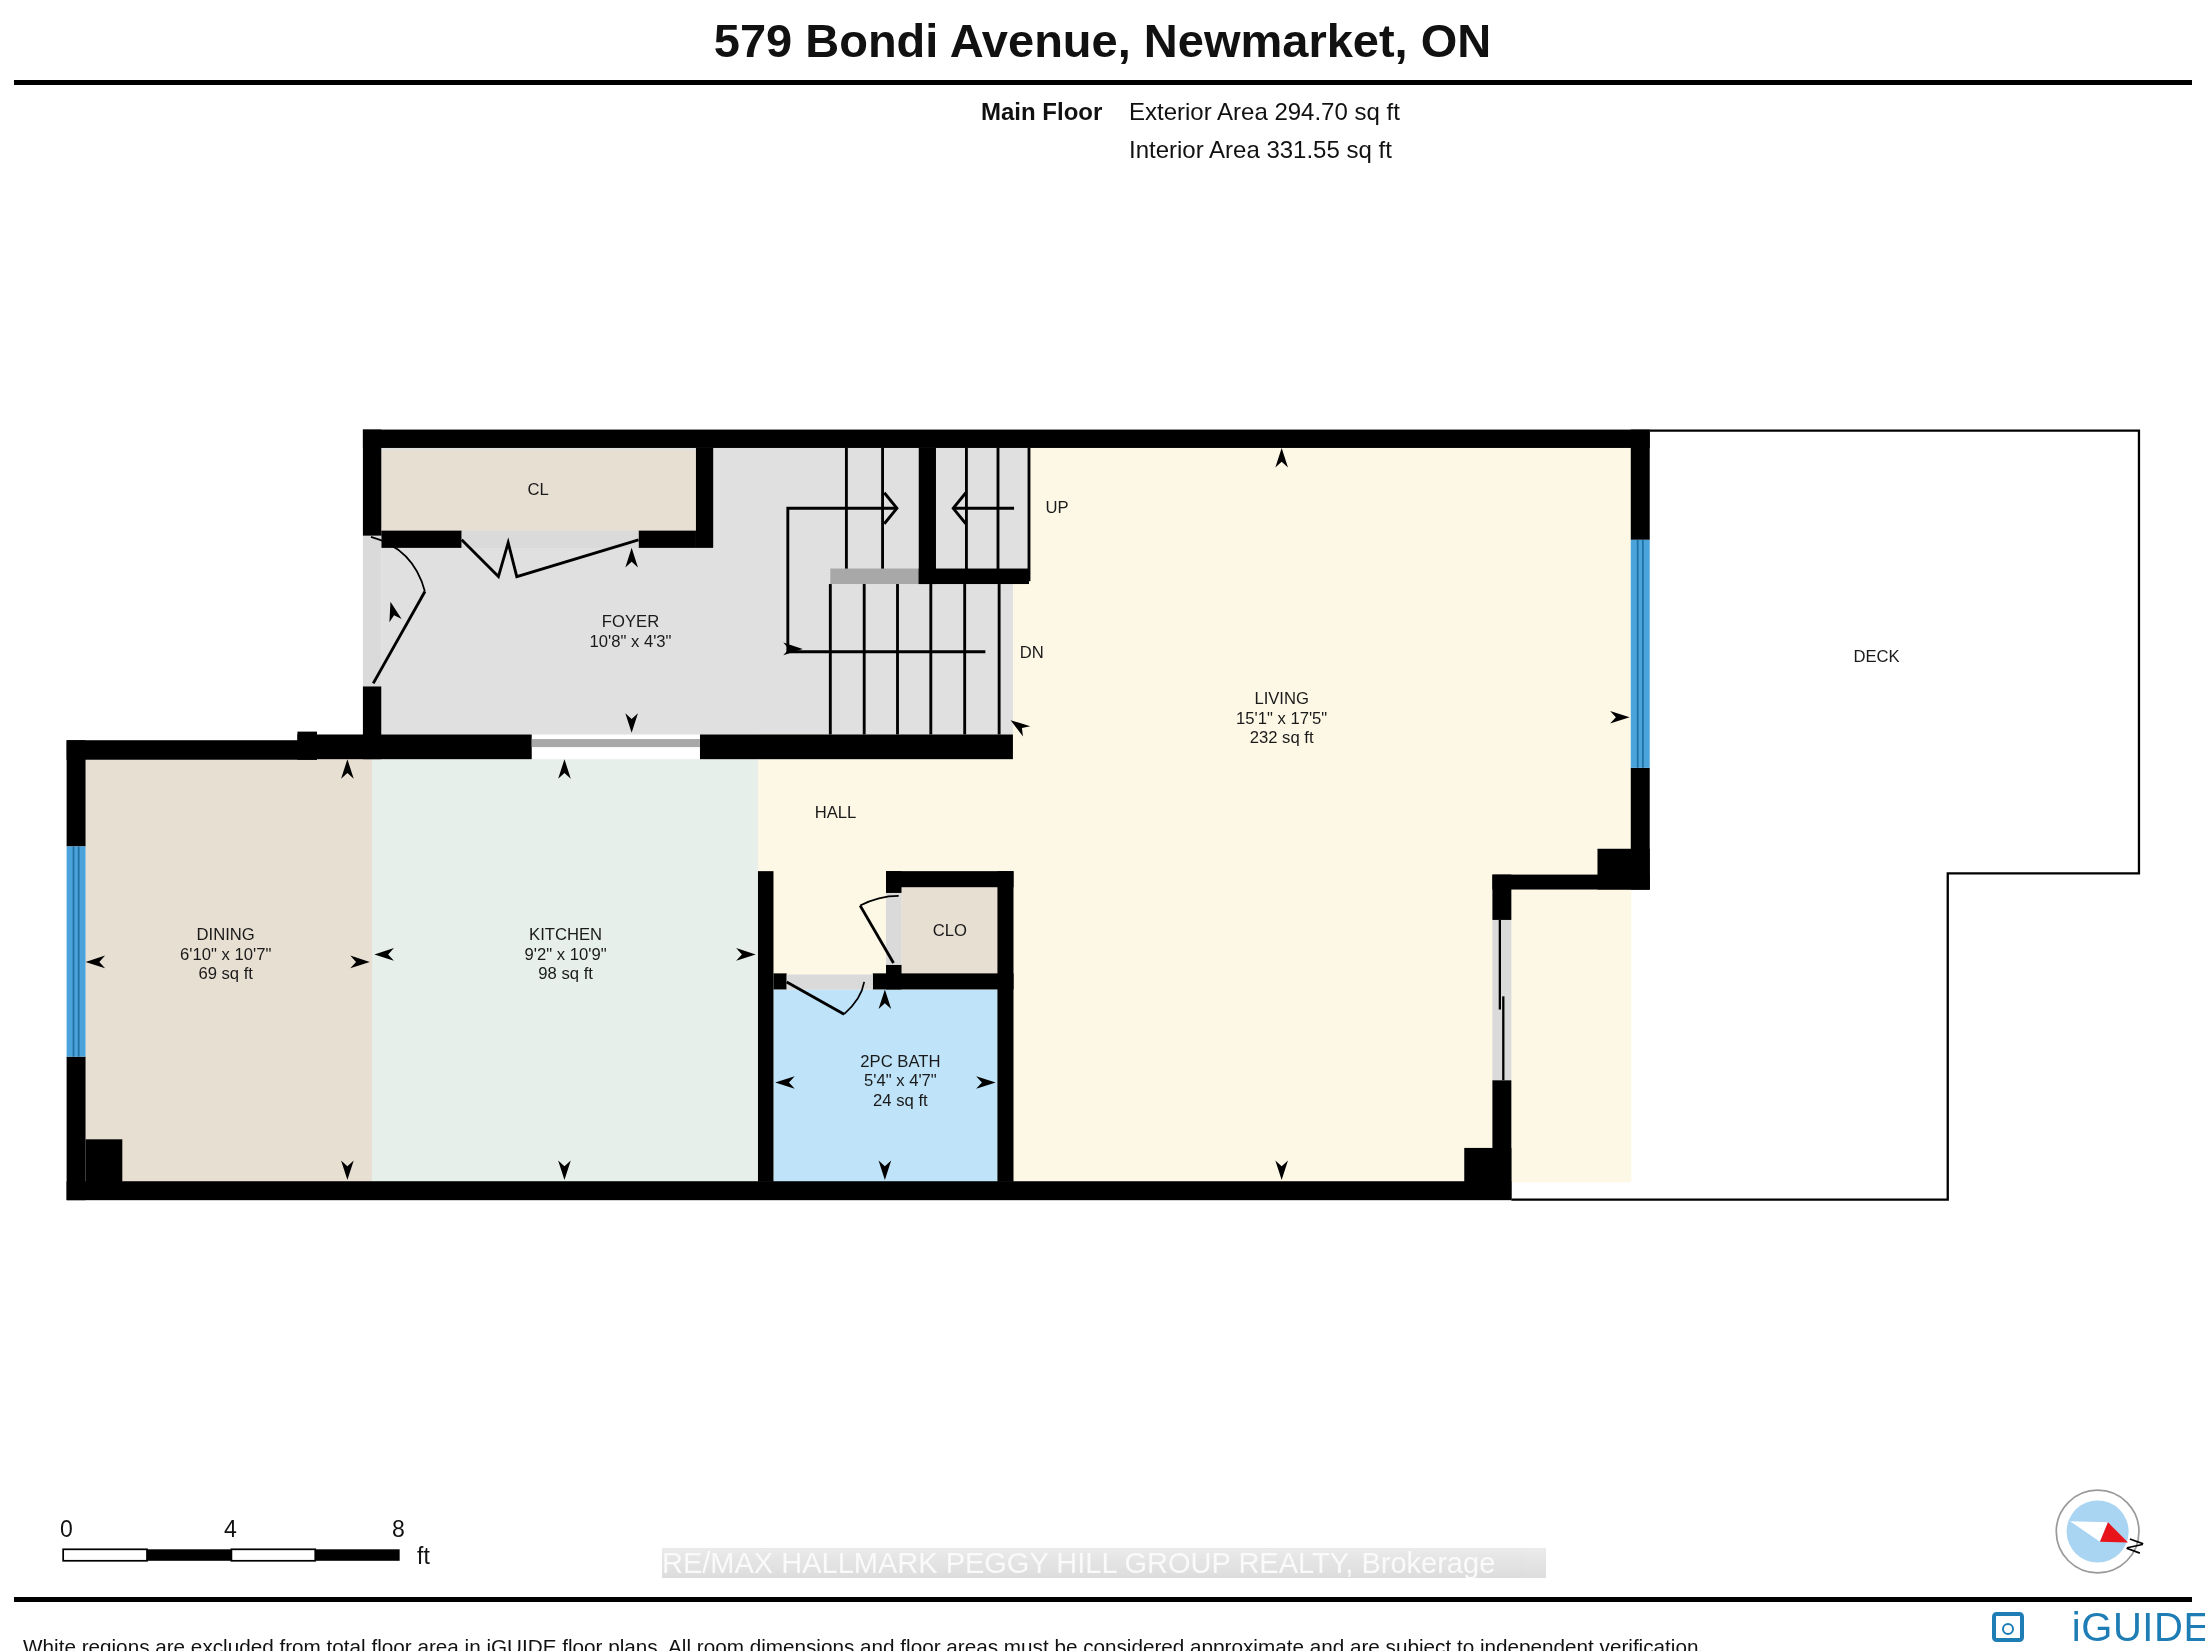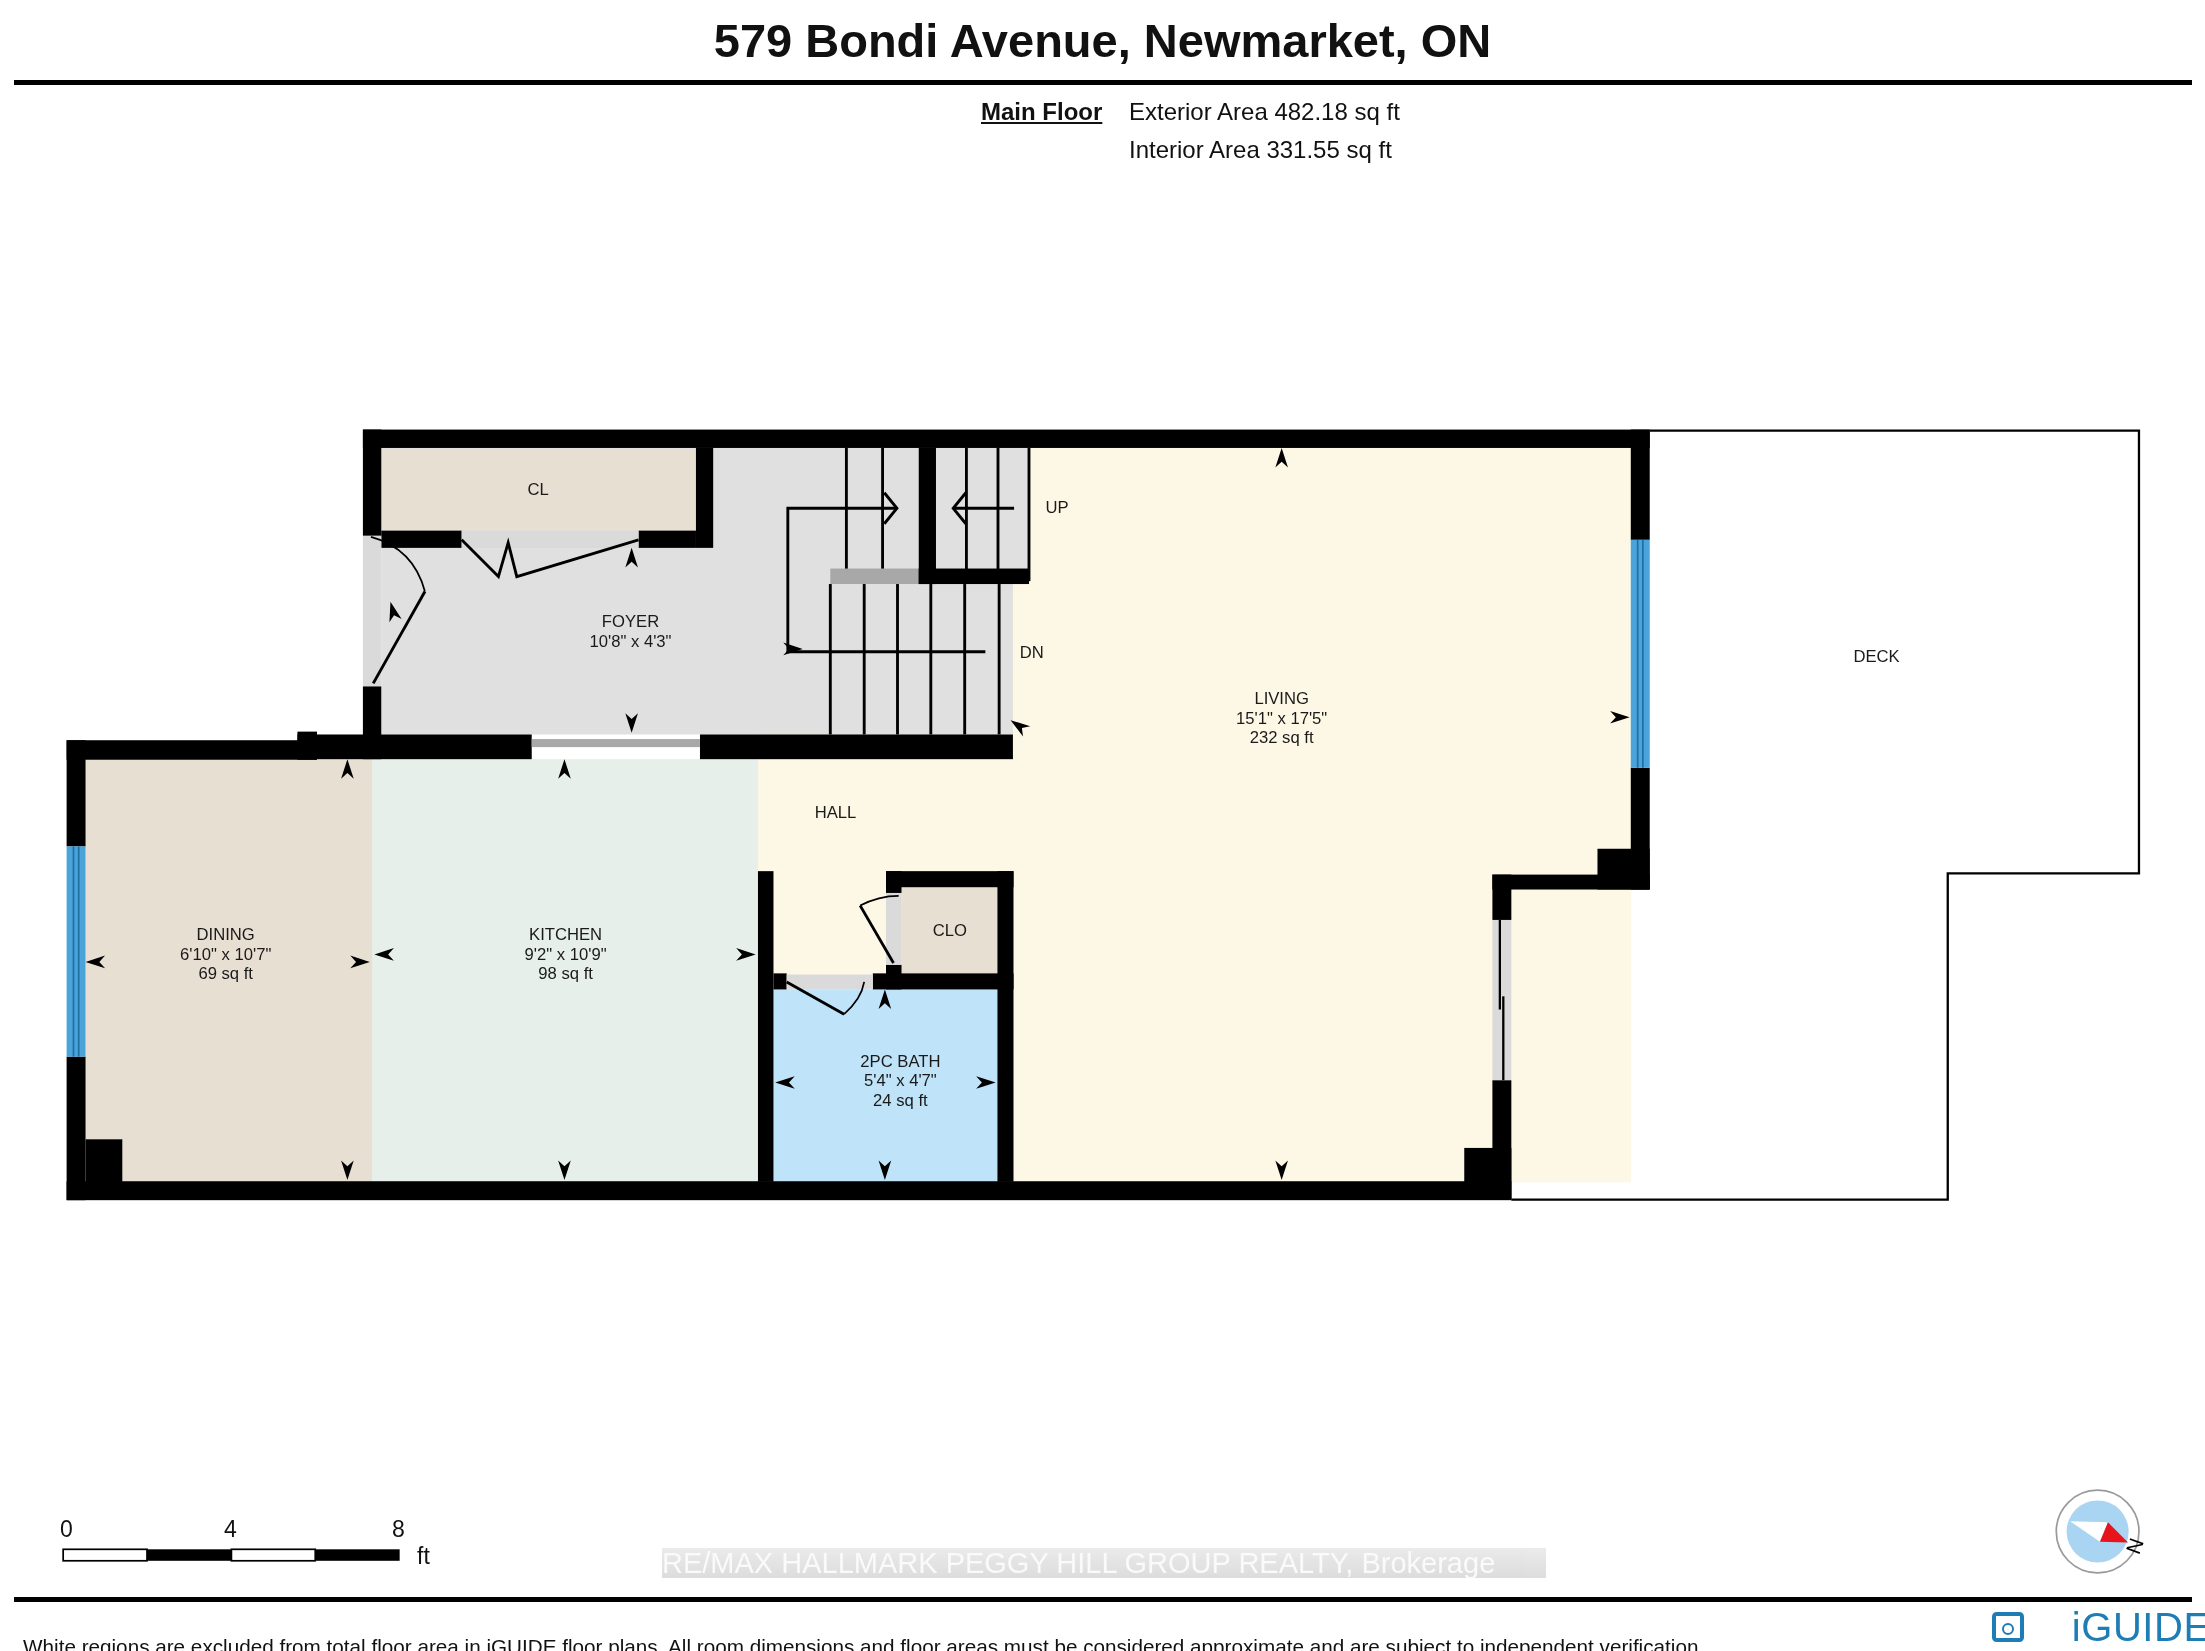--- a/index.html
+++ b/index.html
@@ -2,21 +2,21 @@
 <html style="font-size:9.2px"><head>
 <meta charset="utf-8">
 <style>
   html, body { margin: 0; padding: 0; background: #ffffff; }
   body { width: 2205px; height: 1651px; position: relative; overflow: hidden;
          font-family: "Liberation Sans", sans-serif; color: #111; }
   .title { position: absolute; left: 0; width: 2205px; top: 12.6px; text-align: center;
            font-size: 47px; font-weight: bold; letter-spacing: 0px; }
   .rule { position: absolute; left: 14.4px; width: 2178px; height: 4.6px; background: #000; }
   .hdr { position: absolute; font-size: 24px; white-space: nowrap; }
-  .hdr.bold { font-weight: bold; text-decoration: underline; }
+  .hdr.bold { font-weight: bold; }
   svg.plan { position: absolute; left: 0; top: 0; }
   .rlabel { font-family: "Liberation Sans", sans-serif; font-size: 29px; fill: #1a1a1a; text-anchor: middle; }
   .scale-num { position: absolute; font-size: 23px; top: 1516px; }
   .footer-note { position: absolute; left: 23px; top: 1615px; font-size: 20.7px; white-space: nowrap; margin-top: 20px; }
   .prepared { position: absolute; left: 988px; top: 1615px; font-size: 22px; white-space: nowrap; margin-top: 40px; }
   .brokerage { position: absolute; left: 662px; top: 1548px; width: 884px; height: 30px;
                background: linear-gradient(#e9e9e9, #d9d9d9); color: #fafafa; font-size: 29px;
                line-height: 30px; white-space: nowrap; overflow: hidden; opacity: 0.9; }
   .logo { position: absolute; left: 1992px; top: 1607px; font-size: 40px; color: #1f7db5;
           letter-spacing: 0.6px; line-height: 40px; display: flex; align-items: center; gap: 42px; }
@@ -25,21 +25,21 @@
   .logo-box::after { content: ""; position: absolute; left: 5.7px; top: 6.9px; width: 8px; height: 8px;
                      border: 2.9px solid #1f7db5; border-radius: 50%; }
 </style>
 </head>
 <body>
 
 <div class="title">579 Bondi Avenue, Newmarket, ON</div>
 <div class="rule" style="top:80px"></div>
 
 <div class="hdr bold" style="left:981px; top:98px">Main Floor</div>
-<div class="hdr" style="left:1129px; top:98px">Exterior Area 482.18 sq ft</div>
+<div class="hdr" style="left:1129px; top:98px">Exterior Area 294.70 sq ft</div>
 <div class="hdr" style="left:1129px; top:136px">Interior Area 331.55 sq ft</div>
 
 <svg class="plan" width="2205" height="1651" viewBox="0 0 3840 2875">
   <defs>
     <path id="arr" d="M0,0 L-11,34 L0,24 L11,34 Z" fill="#000"></path>
   </defs>
 
   <g>
     <path d="M2873,750 L3725,750 L3725,1521 L3392,1521 L3392,2089 L2632,2089" fill="#fff" stroke="#000" stroke-width="4"></path>
   </g>

